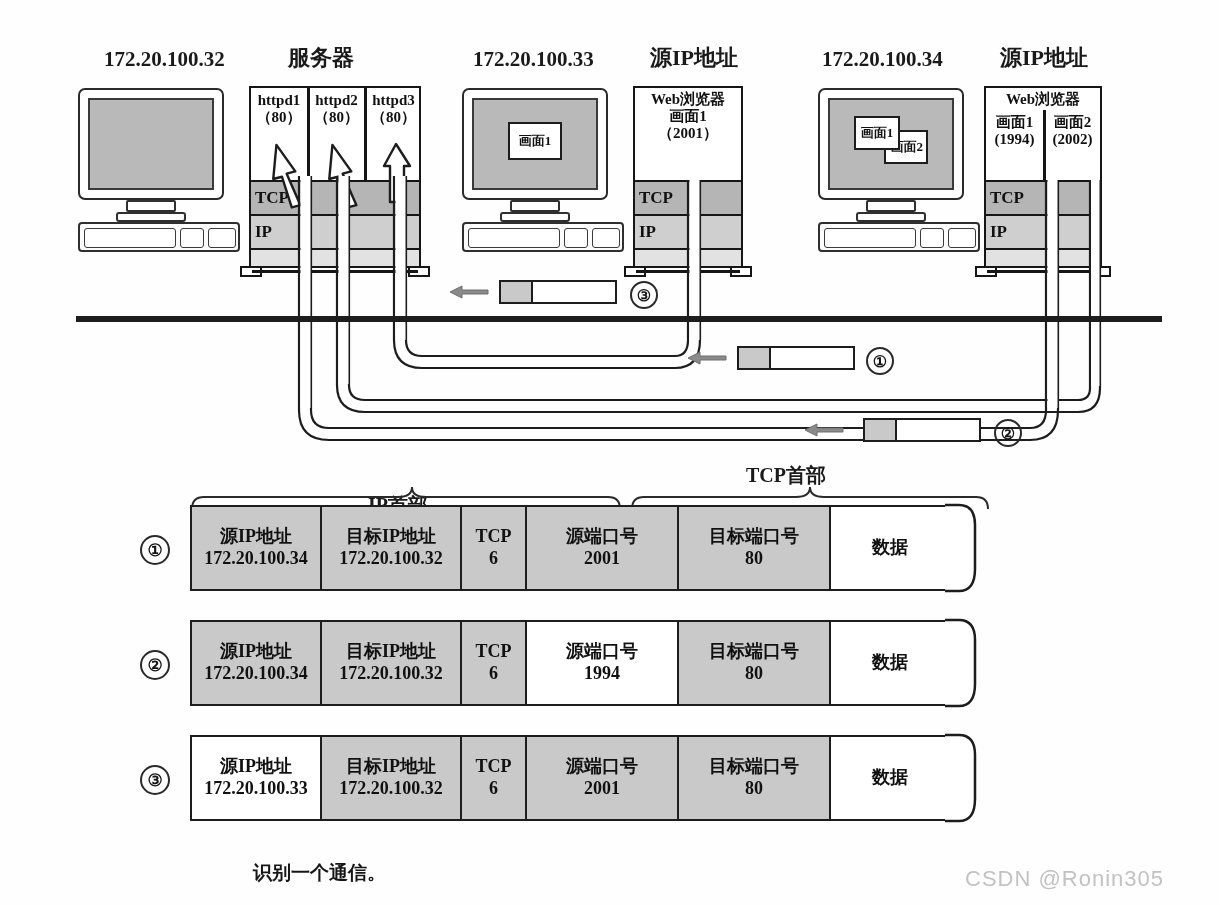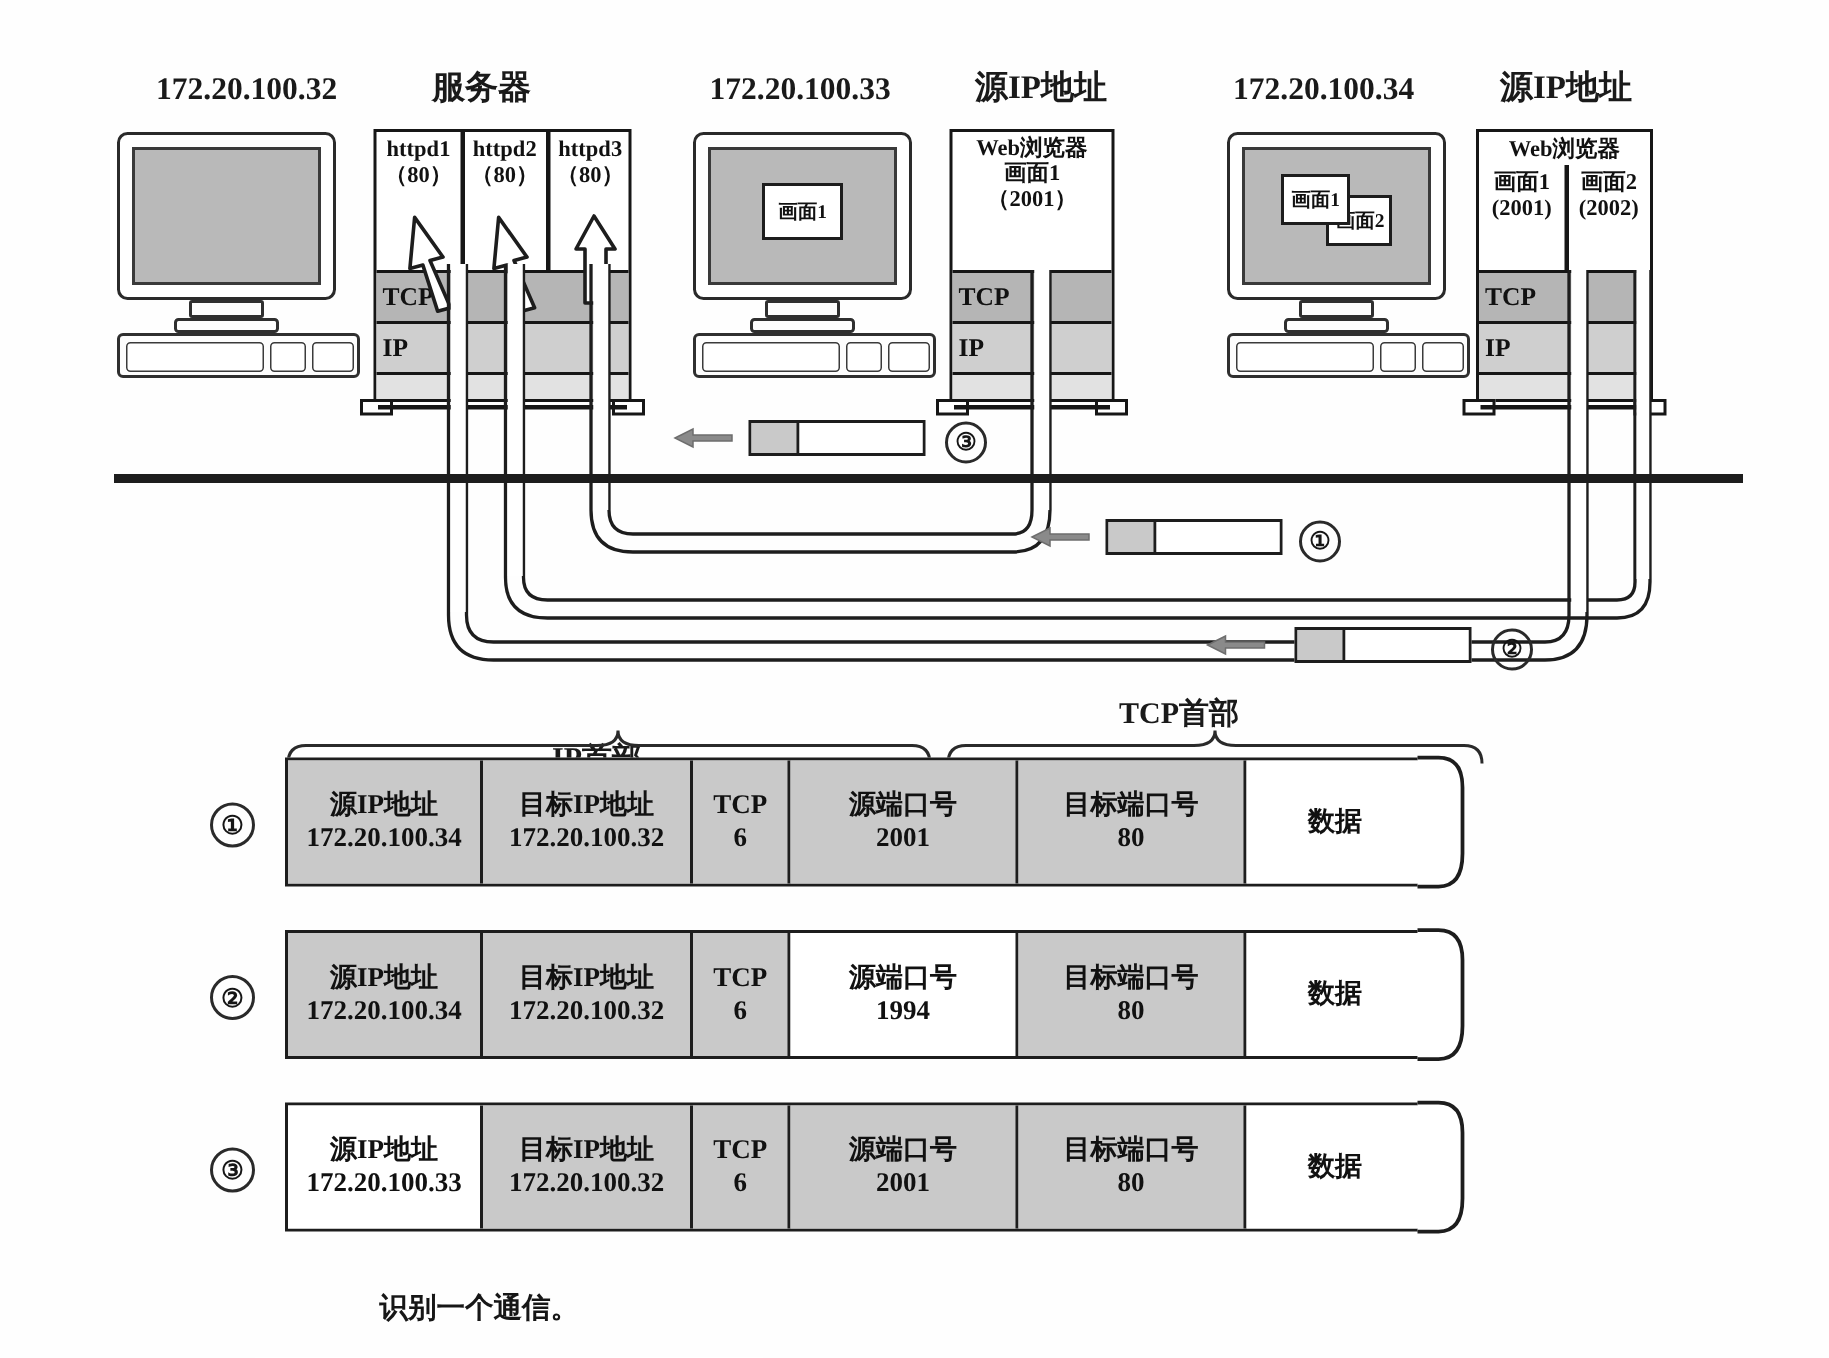--- a/index.html
+++ b/index.html
@@ -334,21 +334,21 @@
       <div class="kbd-in" style="left:4px;top:4px;width:92px;height:20px;"></div>
       <div class="kbd-in" style="left:100px;top:4px;width:24px;height:20px;"></div>
       <div class="kbd-in" style="left:128px;top:4px;width:28px;height:20px;"></div>
     </div>
   </div>
 
   <div class="tower" style="left:984px;top:86px;width:118px;height:182px;">
     <div style="position:absolute;left:0;top:2px;width:114px;text-align:center;font-size:15px;font-weight:700;font-family:'Liberation Serif',serif;color:#111;">Web浏览器</div>
     <div class="appcell" style="left:0px;top:22px;width:57px;height:70px;">
       <span>画面1</span>
-      <span>(2001)</span>
+      <span>(1994)</span>
     </div>
     <div class="appcell" style="left:59px;top:22px;width:55px;height:70px;">
       <span>画面2</span>
       <span>(2002)</span>
     </div>
     <div class="vdiv" style="left:57px;top:22px;height:70px;"></div>
 
     <div class="band band-tcp" style="top:92px;height:34px;">
       <span class="band-label">TCP</span>
     </div>
@@ -512,14 +512,15 @@
           <span class="l1">数据</span>
         </div>
       </div>
       <svg width="34" height="90" style="position: absolute; left: 945px; top: 733px;">
         <path d="M 0 2 L 14 2 Q 30 2 30 22 L 30 66 Q 30 88 14 88 L 0 88" fill="#ffffff" stroke="#1d1d1d" stroke-width="2.5"></path>
       </svg>
     </div>
 
   <div class="caption" style="left:253px;top:859px;">识别一个通信。</div>
 
+  <div class="watermark" style="left:965px;top:866px;">CSDN @Ronin305</div>
 
 </div>
 
 </body></html>

